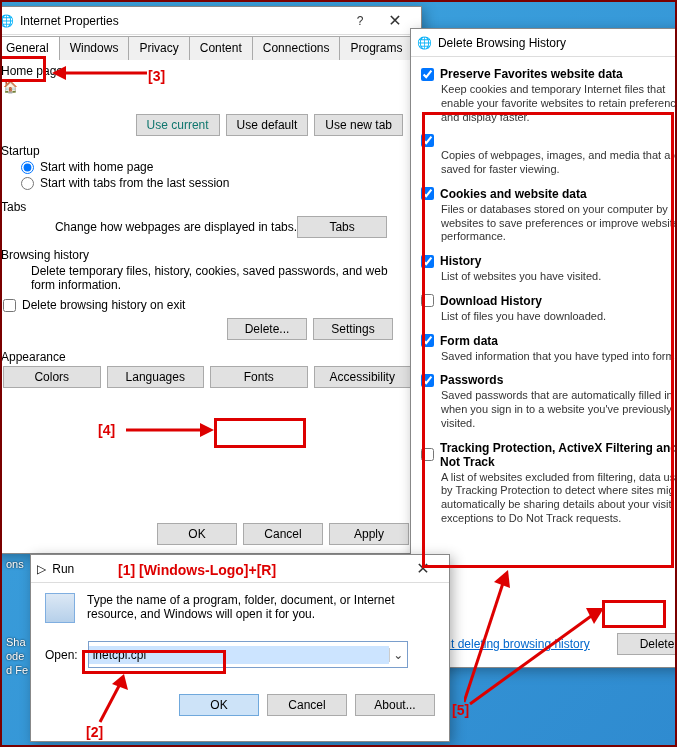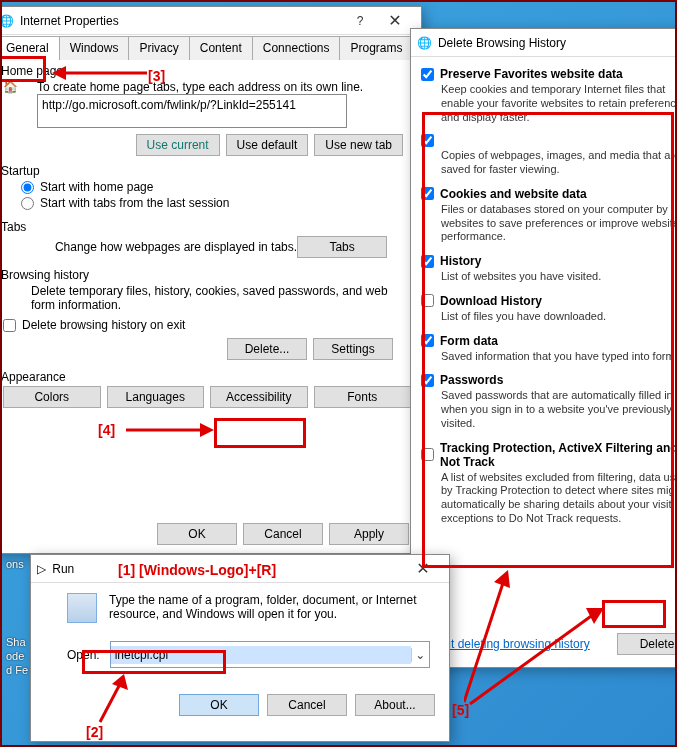--- a/index.html
+++ b/index.html
@@ -29,21 +29,21 @@
   .bottom-btns { position:absolute; bottom:8px; right:12px; display:flex; gap:6px;}
   
   #delhist { left:408px; top:26px; width:300px; height:640px;}
   #delhist .body { padding:8px 10px;}
   .opt { margin-bottom:10px;}
   .opt .lbl { font-weight:bold;}
   .opt .desc { margin-left:20px; color:#333; font-size:11px; line-height:1.25;}
   .link { color:#0066cc; text-decoration:underline;}
   
   #rundlg { left:28px; top:552px; width:420px; height:188px;}
-  #rundlg .body { padding:10px 14px;margin-left:22px;}
+  #rundlg .body { padding:10px 14px;}
   .run-icon { width:30px;height:30px; display:inline-block; vertical-align:top; border:1px solid #7faee0; background:linear-gradient(#dce8f5,#b6d0ea);}
   .combo { display:flex; border:1px solid #7a9ecc; height:27px; width:320px; background:#fff; align-items:center;}
   .combo input{ border:none; flex:1; padding:2px 4px; font-size:12px; outline:none;}
   .combo .dd { width:18px; text-align:center; color:#444; border-left:1px solid #ccc;}
   .sel { background:#cce4ff;}
   
   .redbox { position:absolute; border:3px solid #d00; pointer-events:none;}
   .redtext { position:absolute; color:#d00; font-weight:bold; font-size:14px; pointer-events:none;}
   .arrow { position:absolute; pointer-events:none;}
   
@@ -71,24 +71,20 @@
     <div class="tab">Privacy</div>
     <div class="tab">Content</div>
     <div class="tab">Connections</div>
     <div class="tab">Programs</div>
     <div class="tab">Advanced</div>
   </div>
 
   <div class="section-label">Home page</div>
   <div class="groupbox" style="display:flex;gap:6px;">
     <span class="hp-icon">🏠</span>
-    <div>
-      <div>To create home page tabs, type each address on its own line.</div>
-      <textarea class="textarea" style="">http://go.microsoft.com/fwlink/p/?LinkId=255141</textarea>
-    </div>
   </div>
   <div class="row-btns">
     <span class="btn disabled">Use current</span>
     <span class="btn">Use default</span>
     <span class="btn">Use new tab</span>
   </div>
 
   <div class="section-label">Startup</div>
   <div class="groupbox indent">
     <label class="radio">
@@ -117,22 +113,22 @@
     <div class="row-btns">
       <span class="btn">Delete...</span>
       <span class="btn">Settings</span>
     </div>
   </div>
 
   <div class="section-label">Appearance</div>
   <div class="groupbox" style="display:flex;gap:6px;">
     <span class="btn" style="flex:1">Colors</span>
     <span class="btn" style="flex:1">Languages</span>
+    <span class="btn" style="flex:1">Fonts</span>
     <span class="btn" style="flex:1">Accessibility</span>
-    <span class="btn" style="flex:1">Fonts</span>
   </div>
 
   <div class="bottom-btns">
     <span class="btn">OK</span>
     <span class="btn">Cancel</span>
     <span class="btn">Apply</span>
   </div>
 </div>
 
 <div id="delhist" class="win">

